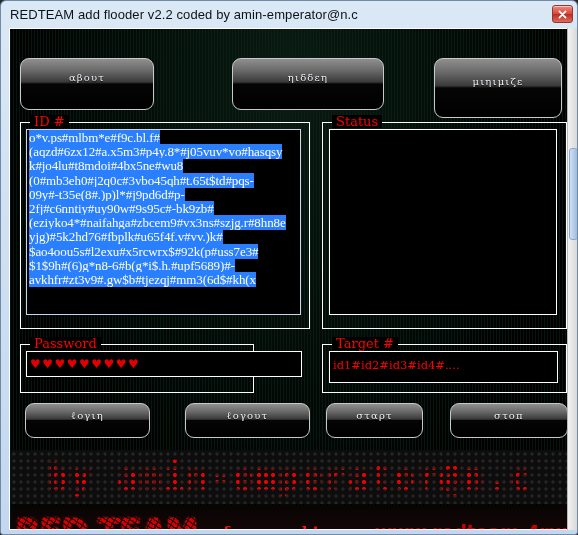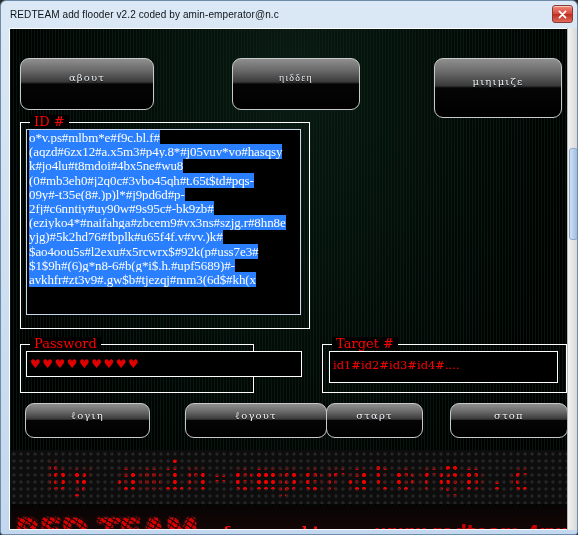--- a/index.html
+++ b/index.html
@@ -20,21 +20,21 @@
   }
 
   
   #titlebar{
     position:absolute;left:0;top:0;width:578px;height:27px;
     box-sizing:border-box;
     display:flex;align-items:center;
   }
   #title-text{
     margin-left:9px;
-    font-size:10px;
+    font-size:13px;
     color:#0d1418;
     letter-spacing:.1px;
     white-space:nowrap;
   }
   #close-button{
     position:absolute;right:6px;top:4px;
     width:21px;height:18px;
     box-sizing:border-box;
     border:1px solid #8a3a34;
     border-radius:3px;
@@ -78,21 +78,21 @@
     letter-spacing:1.2px;
     text-shadow:0 1px 1px #000;
     overflow:hidden;
   }
   .gloss-btn > span{
     display:block;
     transform:translateY(-7px);
     white-space:nowrap;
   }
   #btn-about   {left:10px; top:29px; width:134px;height:52px;}
-  #btn-hidden  {left:222px;top:29px; width:128px;height:52px;font-family:Liberation Serif, serif;}
+  #btn-hidden  {left:222px;top:29px; width:152px;height:52px;}
   #btn-minimize{left:424px;top:29px; width:128px;height:60px;}
 
   
   .group{position:absolute;}
   .group-frame{
     position:absolute;left:0;top:7px;right:0;bottom:0;
     box-sizing:border-box;
     border:1px solid #ffffff;
     background:transparent;
   }
@@ -184,21 +184,21 @@
   #target-value{
     color:#ff0000;
     font-family:"DejaVu Serif", serif;
     font-size:11.5px;
     line-height:13px;
     white-space:nowrap;
   }
 
   
   #btn-login {left:15px; top:374px;width:125px;height:35px;}
-  #btn-logout{left:175px;top:374px;width:142px;height:35px;}
+  #btn-logout{left:175px;top:374px;width:125px;height:35px;}
   #btn-start {left:316px;top:374px;width:97px;height:35px;}
   #btn-stop  {left:440px;top:374px;width:118px;height:35px;}
   .action-btn > span{transform:translateY(-5px);}
 
   
   #led-banner{
     position:absolute;left:1px;top:421px;
     width:558px;height:54px;
     background:#0d0d0d;
     overflow:hidden;
@@ -334,20 +334,25 @@
 <span class="sel">(eziyko4*#naifahga#zbcem9#vx3ns#szjg.r#8hn8e</span>
 <span class="sel">yjg)#5k2hd76#fbplk#u65f4f.v#vv.)k#</span>
 <span class="sel">$ao4oou5s#l2exu#x5rcwrx$#92k(p#uss7e3#</span>
 <span class="sel">$1$9h#(6)g*n8-6#b(g*i$.h.#upf5689)#-</span>
 <span class="sel">avkhfr#zt3v9#.gw$b#tjezqj#mm3(6d$#kh(x</span>
 
 </div>
       </div>
     </div>
 
+    <div class="group" id="group-status">
+      <div class="group-frame"></div>
+      <div class="group-label">Status</div>
+      <div id="status-field"></div>
+    </div>
 
     <div class="group" id="group-password">
       <div class="group-frame"></div>
       <div class="group-label">Password</div>
       <div id="password-field">
         <span id="password-mask">♥♥♥♥♥♥♥♥♥</span>
       </div>
     </div>
 
     <div class="group" id="group-target">

